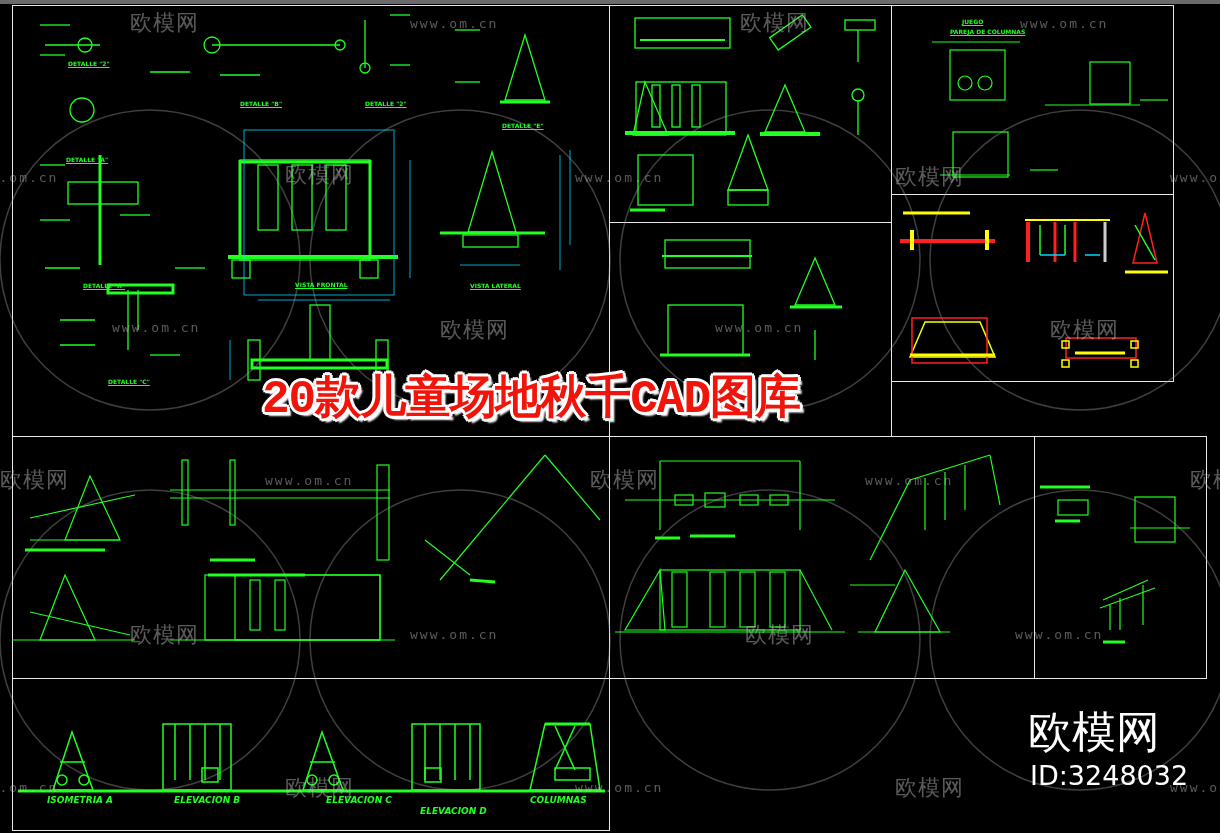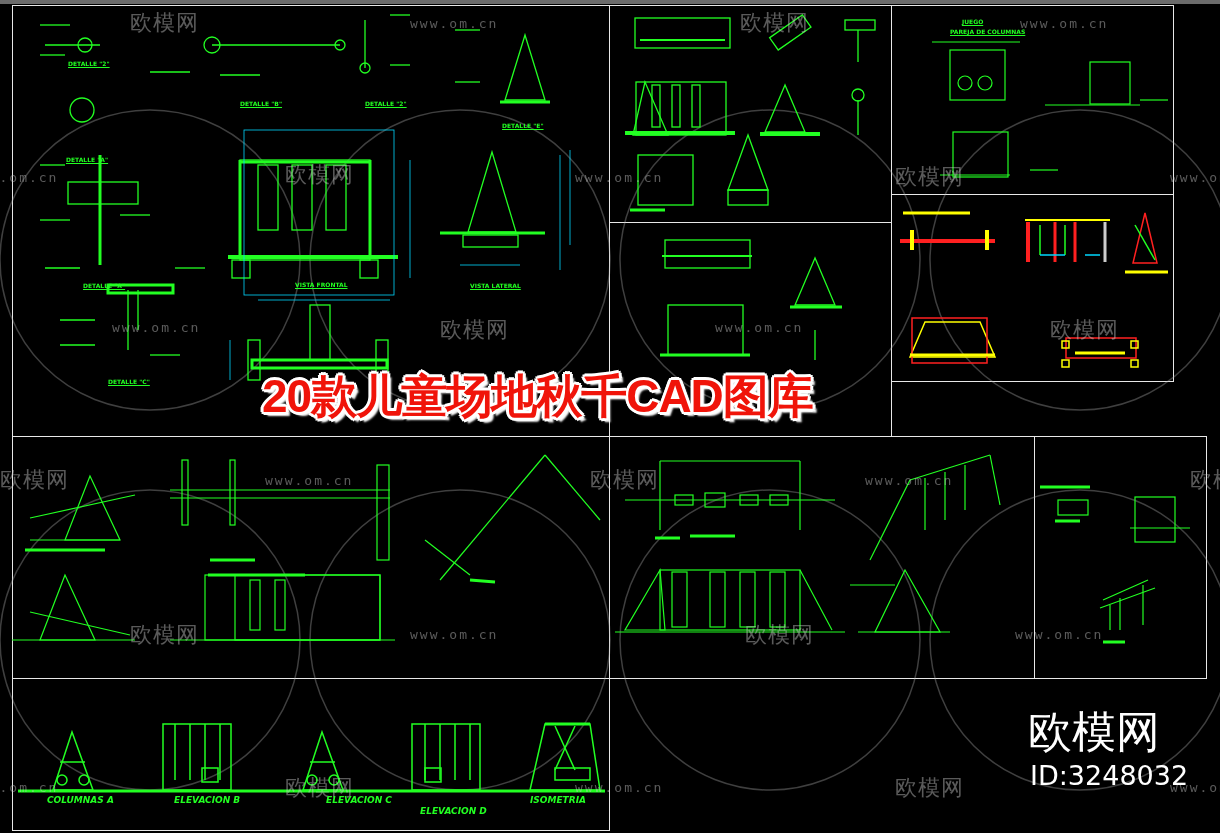--- a/index.html
+++ b/index.html
@@ -2,21 +2,21 @@
 <html><head>
 <meta charset="utf-8">
 <style>
   html,body{margin:0;padding:0;background:#000;}
   body{width:1220px;height:833px;position:relative;overflow:hidden;font-family:"DejaVu Sans",sans-serif;}
   .topbar{position:absolute;left:0;top:0;width:1220px;height:4px;background:#6b6b6b;}
   .frame{position:absolute;border:1px solid #e8e8e8;box-sizing:border-box;}
   svg.cad{position:absolute;left:0;top:0;}
   .wm-text{position:absolute;color:rgba(200,200,200,0.45);font-family:"DejaVu Sans",sans-serif;font-size:22px;letter-spacing:1px;white-space:nowrap;}
   .wm-url{position:absolute;color:rgba(200,200,200,0.45);font-family:"DejaVu Sans Mono",monospace;font-size:13px;letter-spacing:2px;white-space:nowrap;}
-  .headline{position:absolute;left:262px;top:366px;font-family:Liberation Sans, sans-serif;font-weight:bold;font-size:46px;color:#f0140a;letter-spacing:-1px;white-space:nowrap;
+  .headline{position:absolute;left:262px;top:366px;font-family:Liberation Mono, monospace;font-weight:bold;font-size:46px;color:#f0140a;letter-spacing:-1px;white-space:nowrap;
     text-shadow: 3px 0 0 #fff,-3px 0 0 #fff,0 3px 0 #fff,0 -3px 0 #fff,2px 2px 0 #fff,-2px -2px 0 #fff,2px -2px 0 #fff,-2px 2px 0 #fff,4px 4px 2px #fff;}
   .brand{position:absolute;left:1028px;top:708px;color:#fff;font-family:"DejaVu Sans",sans-serif;font-size:44px;line-height:48px;}
   .brand-id{position:absolute;left:1030px;top:760px;color:#fff;font-family:"DejaVu Sans",sans-serif;font-size:27px;}
   .label{position:absolute;color:#22ff22;font-family:"DejaVu Sans",sans-serif;font-size:9px;font-weight:bold;font-style:italic;white-space:nowrap;}
   .tiny{position:absolute;color:#22ff22;font-family:"DejaVu Sans",sans-serif;font-size:6px;font-weight:bold;white-space:nowrap;text-decoration:underline;}
 </style>
 </head>
 <body>
 
 <div class="topbar"></div>
@@ -316,21 +316,21 @@
 <div class="tiny" style="left:66px;top:156px;">DETALLE "A"</div>
 <div class="tiny" style="left:83px;top:282px;">DETALLE "A"</div>
 
 <div class="tiny" style="left:108px;top:378px;">DETALLE "C"</div>
 <div class="tiny" style="left:295px;top:281px;">VISTA FRONTAL</div>
 <div class="tiny" style="left:470px;top:282px;">VISTA LATERAL</div>
 
 <div class="tiny" style="left:962px;top:18px;">JUEGO</div>
 <div class="tiny" style="left:950px;top:28px;">PAREJA DE COLUMNAS</div>
 
-<div class="label" style="left:47px;top:795px;">COLUMNAS A</div>
+<div class="label" style="left:47px;top:795px;">ISOMETRIA A</div>
 <div class="label" style="left:174px;top:795px;">ELEVACION B</div>
 <div class="label" style="left:296px;top:795px;margin-left:30px;">ELEVACION C</div>
 <div class="label" style="left:420px;top:795px;margin-top:11px;">ELEVACION D</div>
-<div class="label" style="left:530px;top:795px;">ISOMETRIA</div>
+<div class="label" style="left:530px;top:795px;">COLUMNAS</div>
 
 <div class="headline">20款儿童场地秋千CAD图库</div>
 <div class="brand">欧模网</div>
 <div class="brand-id">ID:3248032</div>
 
 </body></html>

